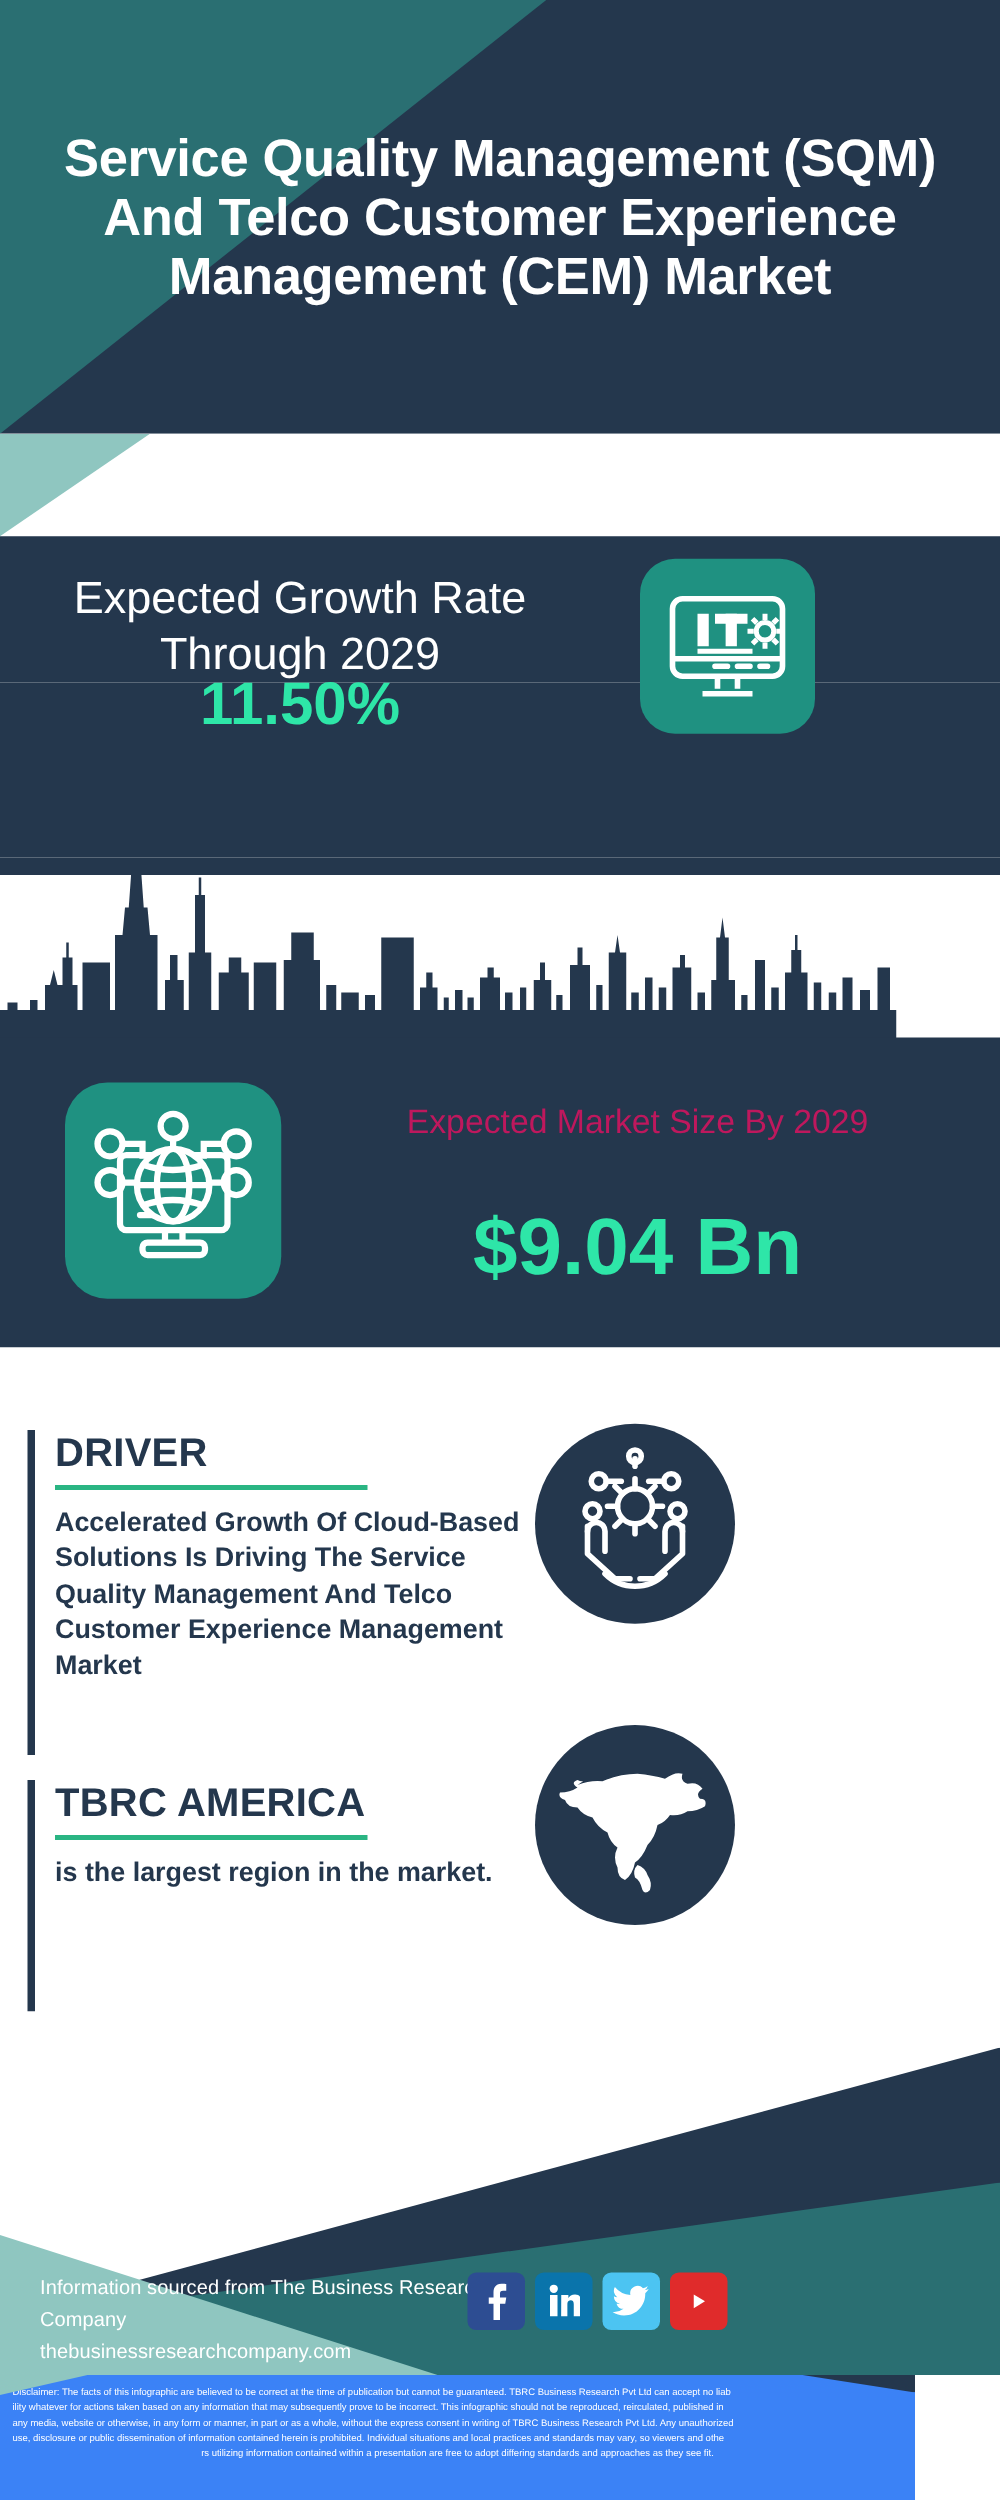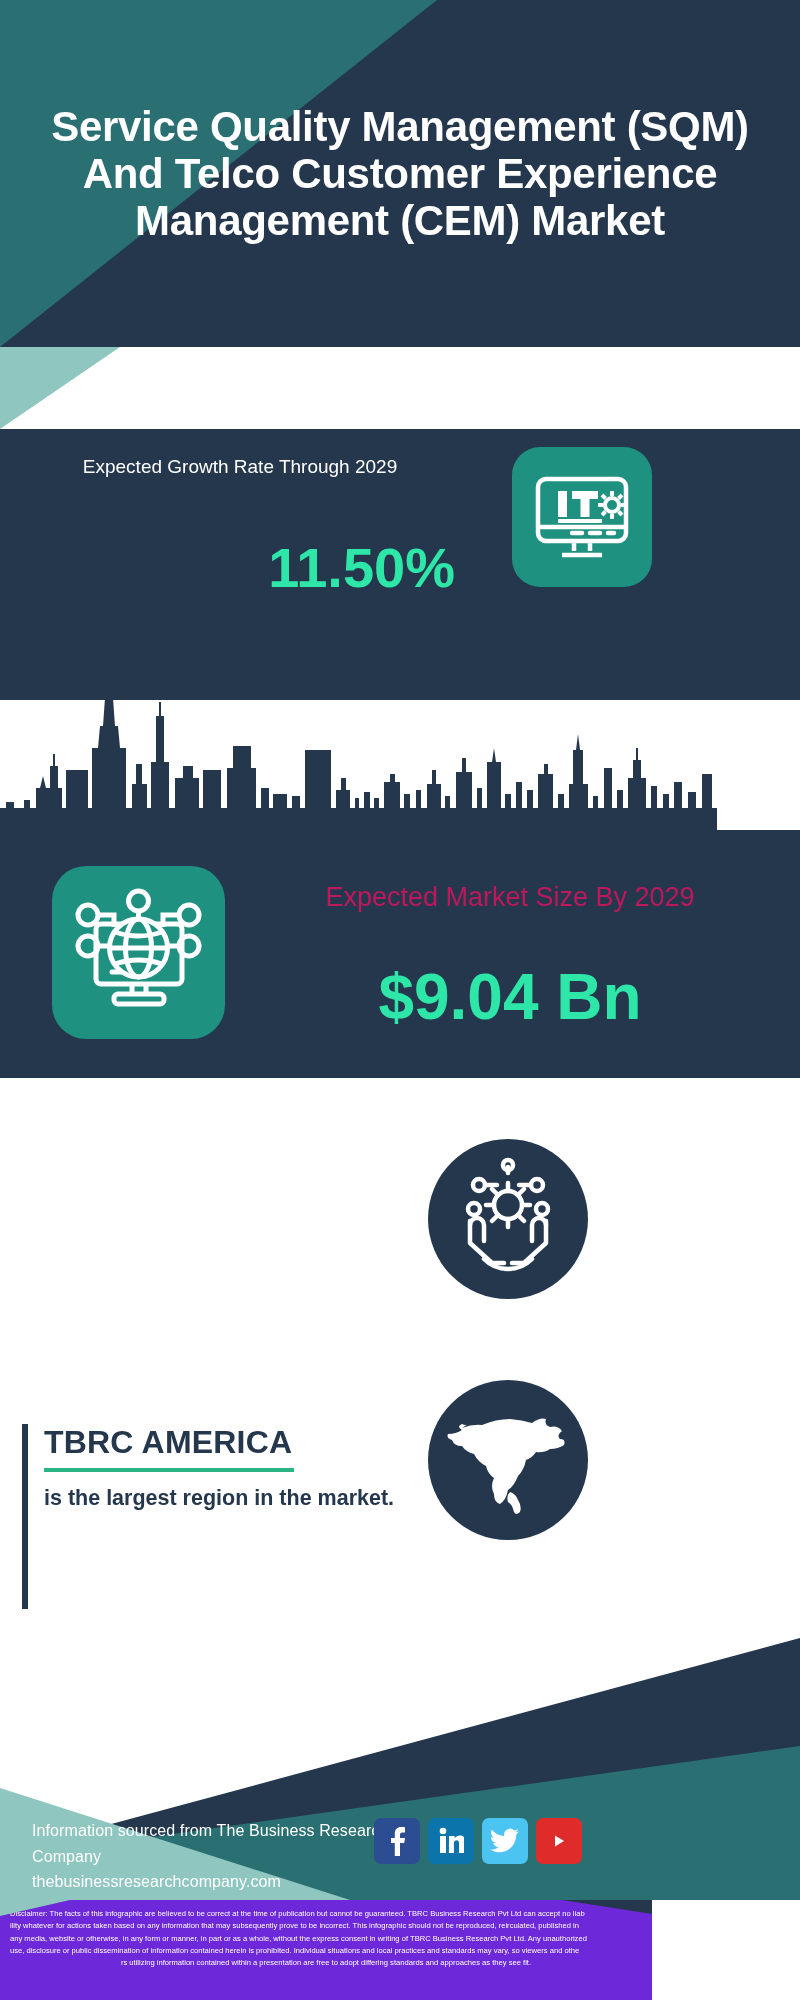--- a/index.html
+++ b/index.html
@@ -36,25 +36,25 @@
   }
   
   #growth{
     position:absolute;left:0;top:429px;width:800px;height:117px;background:#24374d;
   }
   #growthdark2{
     position:absolute;left:0;top:546px;width:800px;height:140px;background:#24374d;
   }
   .growth-label{
     position:absolute;left:25px;top:455px;width:430px;text-align:center;
-    color:#ffffff;font-size:19px;line-height:1.25;font-weight:normal;
+    color:#ffffff;font-size:36px;line-height:1.25;font-weight:normal;
   }
   .growth-value{
-    position:absolute;left:25px;top:540px;width:430px;text-align:right;
-    color:#2ee6a8;font-size:56px;font-weight:bold;line-height:1;
+    position:absolute;left:25px;top:540px;width:430px;text-align:center;
+    color:#2ee6a8;font-size:48px;font-weight:bold;line-height:1;
   }
   
   #it-tile{
     position:absolute;left:512px;top:447px;width:140px;height:140px;
     background:#1f9181;border-radius:28px;
   }
   
   #skylineband{
     position:absolute;left:0;top:686px;width:800px;height:20px;background:#24374d;
   }
@@ -122,21 +122,21 @@
   }
   #social{position:absolute;left:374px;top:1818px;display:flex;gap:8px;}
   .sbtn{width:46px;height:46px;border-radius:7px;display:flex;align-items:center;justify-content:center;}
   .sbtn svg{display:block;}
   #s-fb{background:#2d4d92;}
   #s-li{background:#0a74ab;}
   #s-tw{background:#4cc4f2;}
   #s-yt{background:#e02b2b;}
   
   #disclaimer{
-    position:absolute;left:0;top:1900px;width:652px;height:100px;background:#6d28d9;
+    position:absolute;left:0;top:1900px;width:732px;height:100px;background:#3b82f6;
     box-sizing:border-box;padding:8px 10px 0 10px;
   }
   #disclaimer .dtext{
     color:#ffffff;font-size:7.6px;line-height:1.62;text-align:justify;
     font-family:"Liberation Sans", sans-serif;
   }
   #disclaimer .dlast{text-align:center;}
   #d-wedge-l{position:absolute;left:0;top:0;width:70px;height:16px;background:#8fc6c0;
     clip-path:polygon(0 0, 70px 0, 0 16px);}
   #d-wedge-r{position:absolute;right:0;top:0;width:90px;height:14px;background:#24374d;
@@ -219,20 +219,25 @@
         <path d="M127 80 h-14"></path>
       </g>
     </svg>
   </div>
 
   <div class="market-label">Expected Market Size By 2029</div>
   <div class="market-value">$9.04 Bn</div>
 
   <div id="content"></div>
 
+  <div id="driver-block" class="bar-block">
+    <div class="block-head">DRIVER</div>
+    <div class="head-rule"></div>
+    <div class="block-body">Accelerated Growth Of Cloud-Based Solutions Is Driving The Service Quality Management And Telco Customer Experience Management Market</div>
+  </div>
 
   <div id="driver-icon" class="circle-icon">
     <svg width="160" height="160" viewBox="0 0 160 160" fill="none">
       <g stroke="#ffffff" stroke-width="4.5" fill="none" stroke-linecap="round" stroke-linejoin="round">
         <circle cx="80" cy="66" r="14"></circle>
         <path d="M80 44 v8 M80 80 v8 M58 66 h8 M94 66 h8
                  M64 50 l6 6 M90 76 l6 6 M96 50 l-6 6 M70 76 l-6 6"></path>
         <circle cx="51" cy="46" r="6"></circle>
           <path d="M57 46 h12"></path>
         <circle cx="109" cy="46" r="6"></circle>

